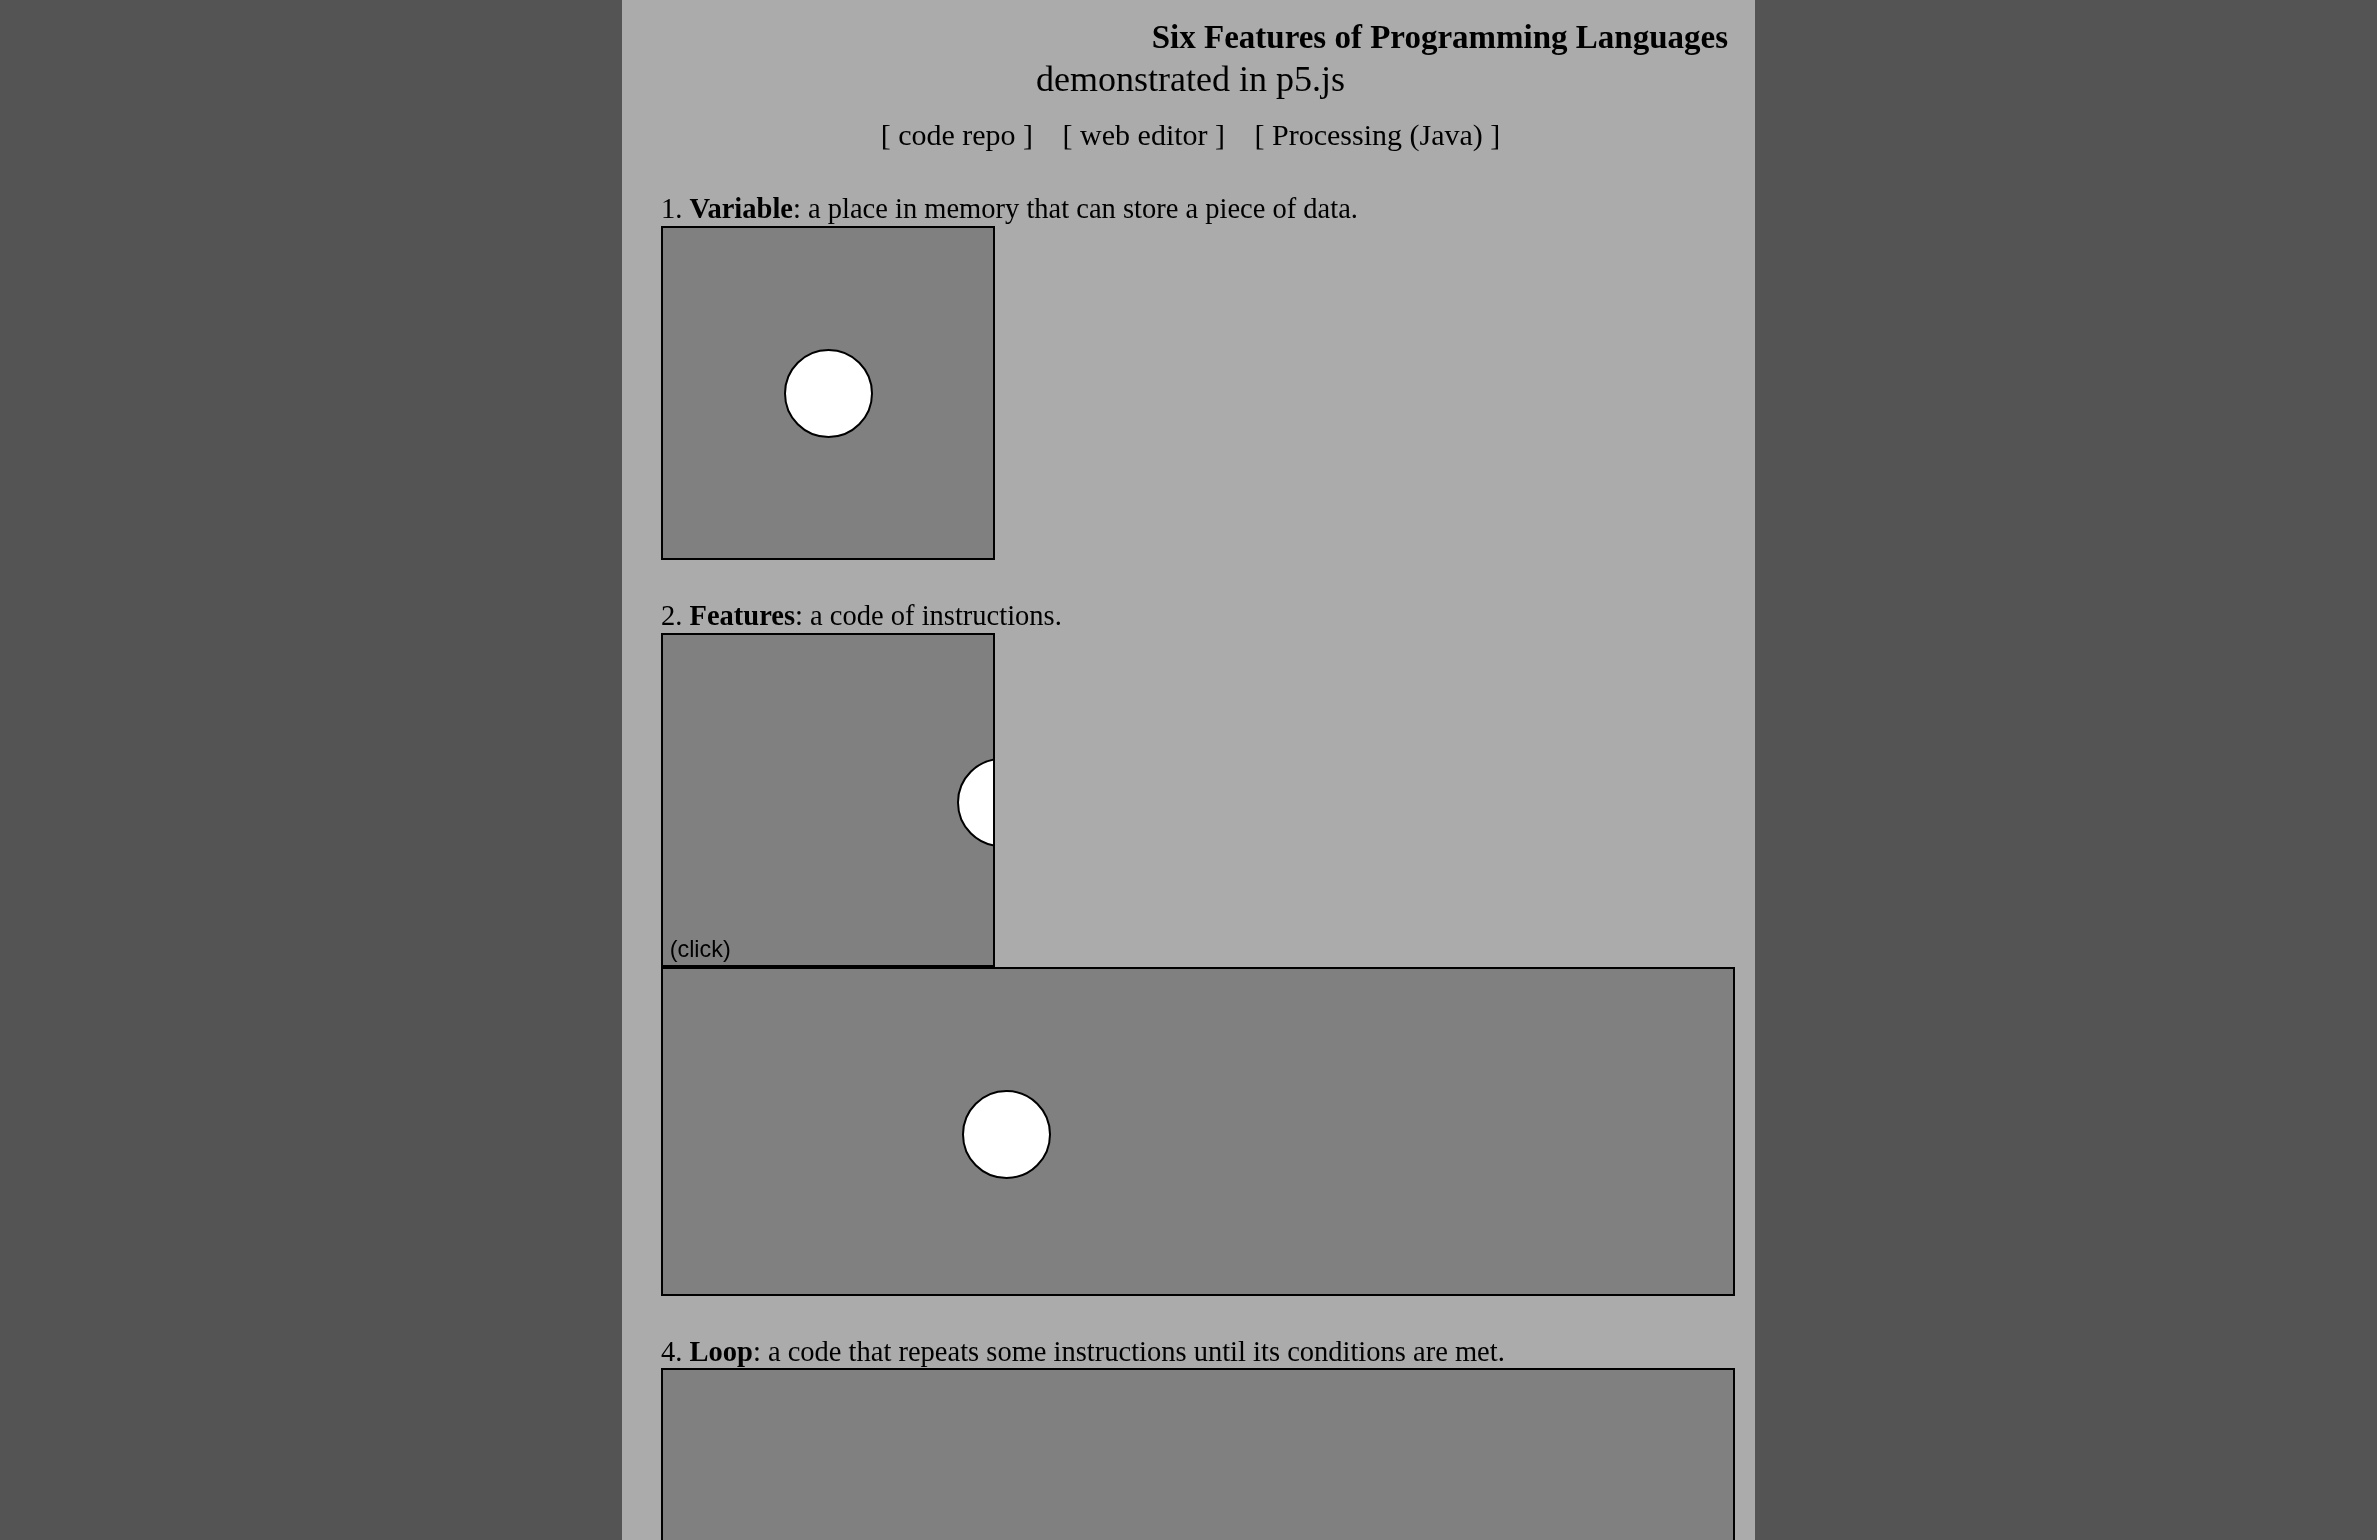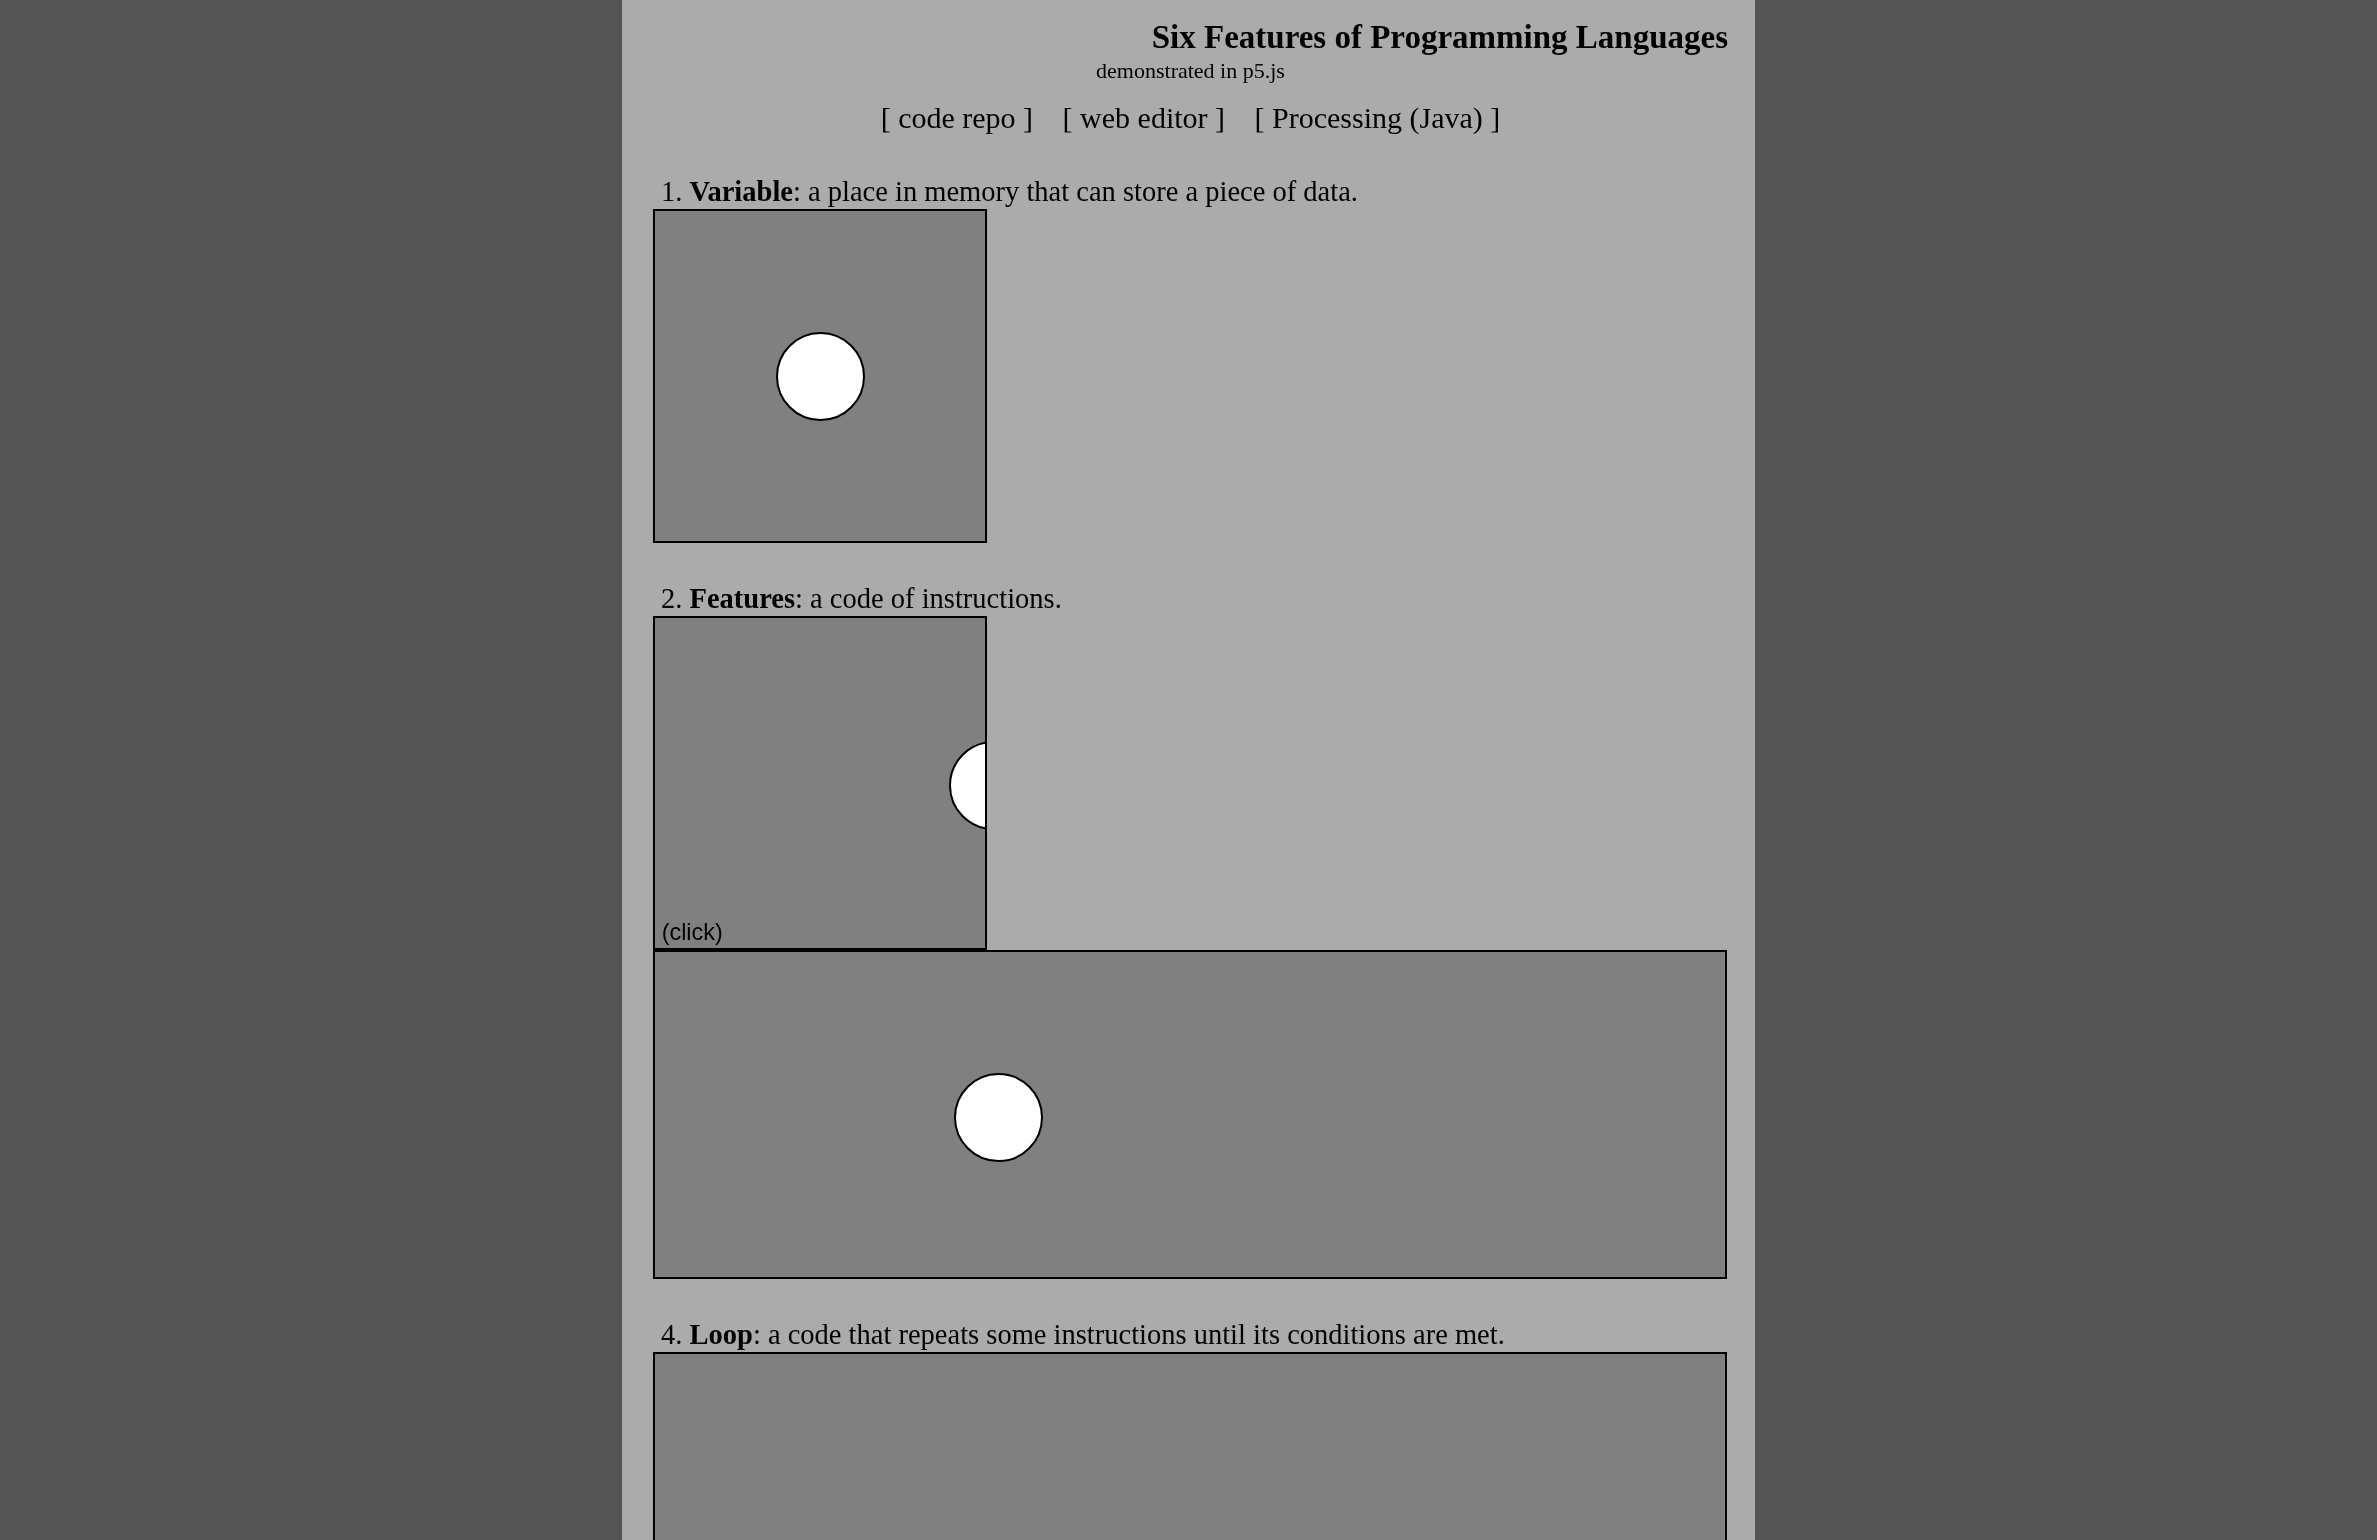--- a/index.html
+++ b/index.html
@@ -28,21 +28,21 @@
   }
   .page-title {
     margin: 0;
     font-size: 33px;
     font-weight: bold;
     line-height: 1.2;
     text-align: right;
   }
   .page-subtitle {
     margin: 0;
-    font-size: 22px;
+    font-size: 36px;
     line-height: 1.2;
   }
   .links-row {
     margin: 16px;
     font-size: 30px;
     line-height: 1.2;
   }
   .bracket-link {
     color: #000000;
     text-decoration: none;
@@ -55,20 +55,21 @@
     margin: 40px 0 0 8px;
   }
   .section-heading b {
     font-weight: bold;
   }
   .sketch {
     position: relative;
     border: 2.5px solid #000000;
     overflow: hidden;
     display: block;
+    margin-left: 8px;
   }
   .ball {
     position: absolute;
     box-sizing: border-box;
     border: 2.5px solid #000000;
     border-radius: 50%;
     background: #FFFFFF;
   }
   .click-hint {
     position: absolute;

